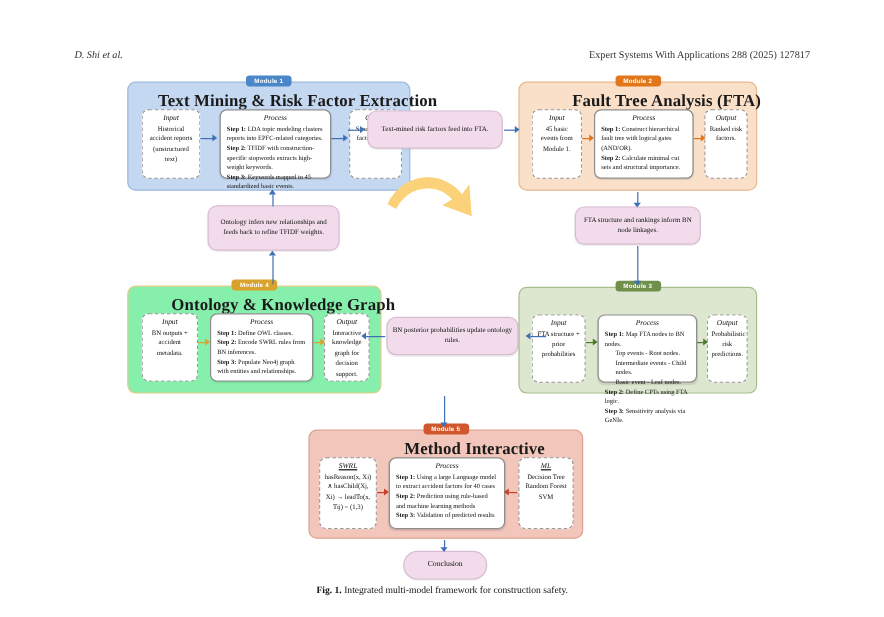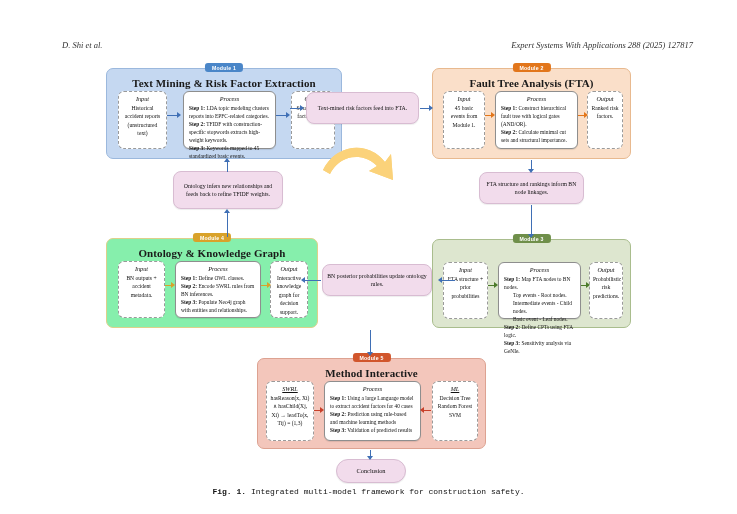--- a/index.html
+++ b/index.html
@@ -6,32 +6,32 @@
   body{
     width:737px;height:514px;background:#ffffff;
     font-family:"Liberation Serif", serif;
     color:#1a1a1a;overflow:hidden;position:relative;
   }
   .page{position:relative;width:737px;height:514px;}
 
   
   .runhead{position:absolute;top:40px;left:0;width:737px;height:14px;}
   .runhead .left{position:absolute;left:62px;top:0;font-style:italic;font-size:8.5px;color:#333;}
-  .runhead .right{position:absolute;right:44px;top:0;font-style:italic;font-size:8.5px;color:#333;}
+  .runhead .right{position:absolute;right:62px;top:0;font-size:8.5px;color:#333;}
 
   
   .module{position:absolute;border-radius:7px;box-sizing:border-box;}
   .module .badge{
     position:absolute;top:-6px;left:50%;transform:translateX(-50%);
     color:#fff;font-size:5.2px;font-weight:bold;padding:1.5px 7px;border-radius:3px;
     white-space:nowrap;letter-spacing:.2px;font-family:"Liberation Sans",sans-serif;
   }
   .module .mtitle{
     position:absolute;top:8px;left:0;width:100%;text-align:center;
-    font-size:11px;font-weight:bold;letter-spacing:.1px;
+    font-size:14px;font-weight:bold;letter-spacing:.1px;padding-left:24px;
   }
   .inner{position:absolute;box-sizing:border-box;background:#fff;border-radius:6px;}
   .inner.dashed{border:1px dashed #9a9a9a;}
   .inner.solid{border:1px solid #8e8e8e;box-shadow:0 1px 1px rgba(0,0,0,.10);}
   .inner .hdr{
     text-align:center;font-style:italic;font-size:6.2px;margin:2.5px 0 2px;color:#111;
   }
   .inner .hdr.u{text-decoration:underline;}
   .inner .ctext{
     text-align:center;font-size:5.6px;line-height:1.55;padding:0 3px;color:#111;
@@ -88,21 +88,21 @@
   .rd .line{background:#c8402a;}
   .rd .h-right{border-left-color:#c8402a;}
   .rd .h-left{border-right-color:#c8402a;}
 
   
   #cycle{position:absolute;left:303px;top:140px;width:100px;height:115px;}
 
   
   .caption{
     position:absolute;left:0;top:487px;width:737px;text-align:center;
-    font-size:8px;color:#111;font-family:Liberation Mono, monospace;
+    font-size:8px;color:#111;
   }
   .caption b{font-weight:bold;}
 </style>
 </head>
 <body>
 
 <div class="page">
 
   <div class="runhead">
     <div class="left">D. Shi et al.</div>

